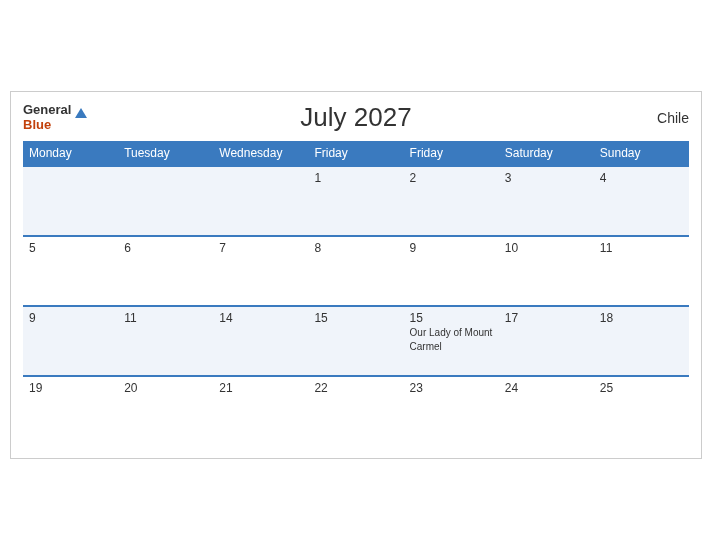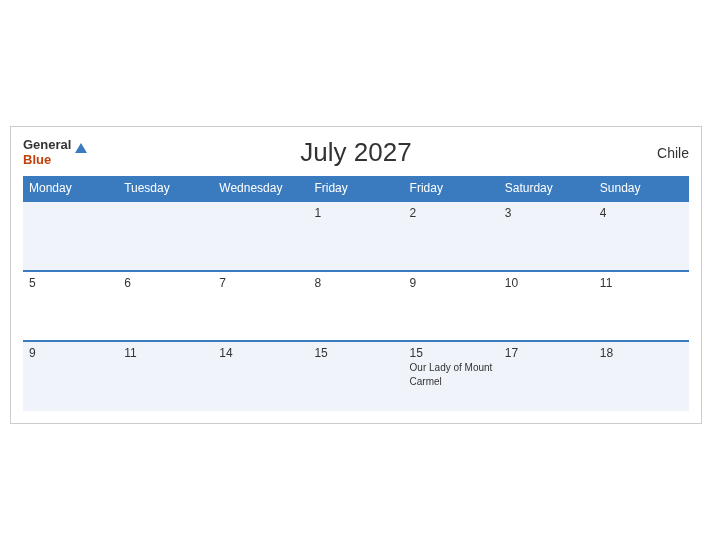--- a/index.html
+++ b/index.html
@@ -195,15 +195,38 @@
             <span class="day-num">15</span>
           </td>
           <td><span class="day-num">15</span><span class="event-text">Our Lady of Mount Carmel</span></td>
           <td>
             <span class="day-num">17</span>
           </td>
           <td>
             <span class="day-num">18</span>
           </td>
         </tr>
+        <tr>
+          <td>
+            <span class="day-num">19</span>
+          </td>
+          <td>
+            <span class="day-num">20</span>
+          </td>
+          <td>
+            <span class="day-num">21</span>
+          </td>
+          <td>
+            <span class="day-num">22</span>
+          </td>
+          <td>
+            <span class="day-num">23</span>
+          </td>
+          <td>
+            <span class="day-num">24</span>
+          </td>
+          <td>
+            <span class="day-num">25</span>
+          </td>
+        </tr>
       </tbody>
   </table>
 </div>
 
 </body></html>

